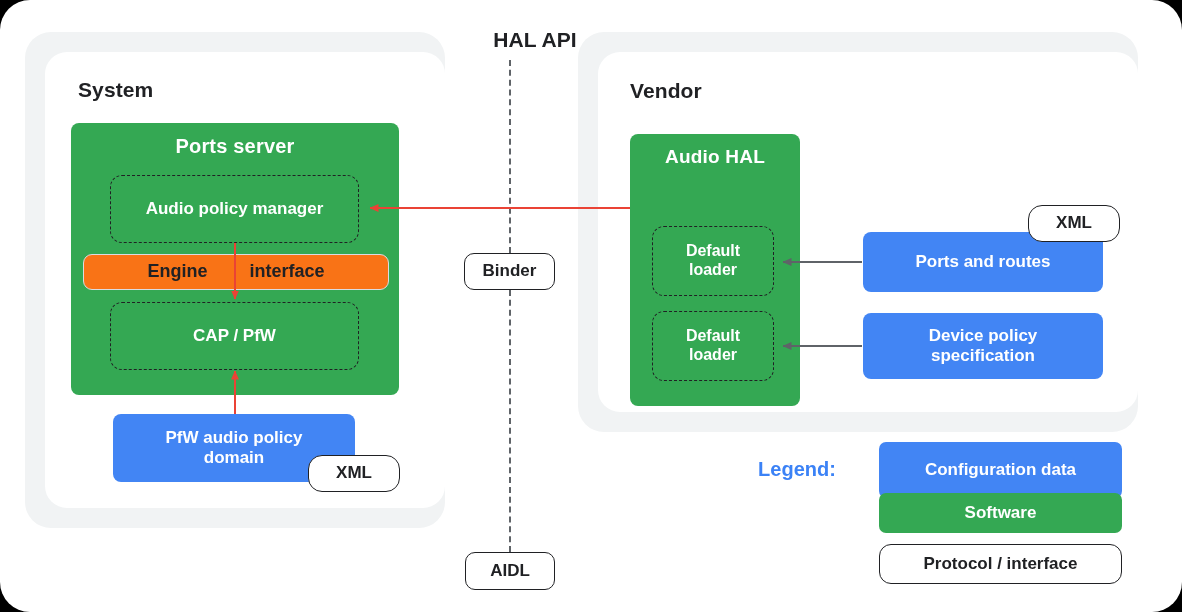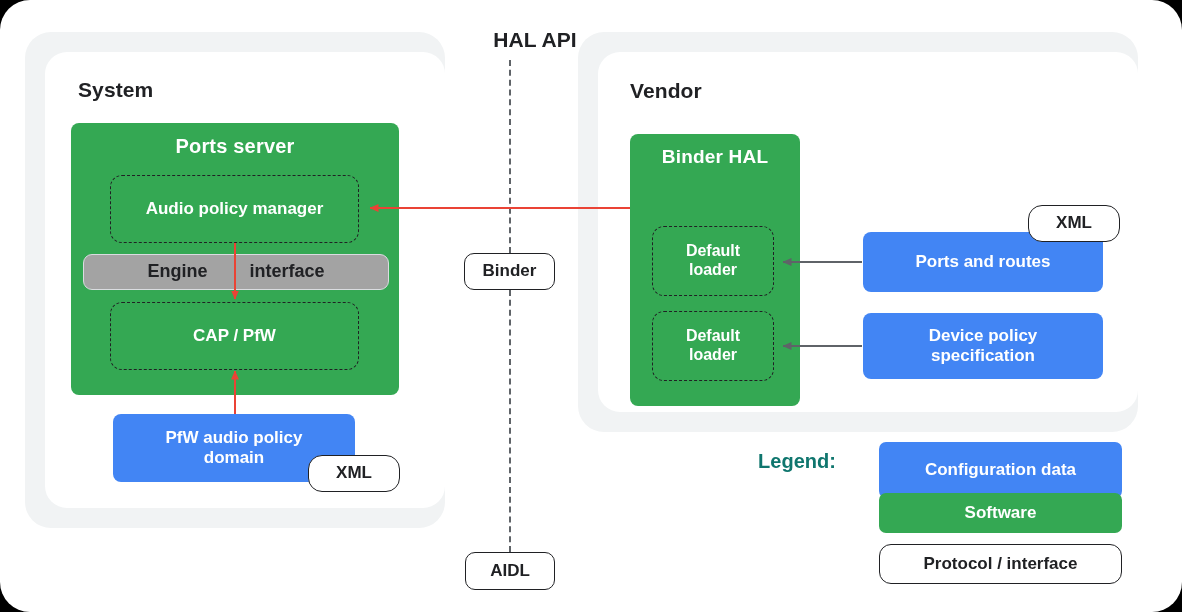--- a/index.html
+++ b/index.html
@@ -82,37 +82,37 @@
     background: #ffffff;
     border: 1.8px solid #202124;
     border-radius: 10px;
     color: #202124;
     font-size: 17px; font-weight: bold;
   }
   .pill.rounded-lg { border-radius: 14px; }
 
   
   .engine-bar {
-    background: #a3a3a3;
+    background: #f97316;
     border: 1.2px solid #DADCE0;
     border-radius: 9px;
     color: #202124;
     font-size: 18px; font-weight: bold;
     z-index: 4;
   }
 
   
   .divider {
     border-left: 2px dashed #5F6368;
     width: 0;
   }
 
   
   .legend-label {
-    font-size: 20px; font-weight: bold; color: #0f766e;
+    font-size: 20px; font-weight: bold; color: #3b82f6; margin-top: 8px;
   }
   .legend-chip {
     border-radius: 7px;
     font-size: 17px; font-weight: bold;
     color: #ffffff;
   }
   .legend-chip.outline {
     background: #ffffff;
     border: 1.8px solid #202124;
     color: #202124;
@@ -160,21 +160,21 @@
   <div class="abs pill ctr" style="left:464px; top:253px; width:91px; height:37px; background:#fff;">Binder</div>
 
   <div class="abs pill ctr" style="left:465px; top:552px; width:90px; height:38px; background:#fff;">AIDL</div>
 
   <div class="abs group-grey" style="left:578px; top:32px; width:560px; height:400px;"></div>
   <div class="abs group-white" style="left:598px; top:52px; width:540px; height:360px;"></div>
 
   <div class="abs section-title" style="left:630px; top:79px; width:200px; height:28px;">Vendor</div>
 
   <div class="abs green-box" style="left:630px; top:134px; width:170px; height:272px;">
-    <div class="green-box-label" style="top:12px; font-size:19px;">Binder HAL</div>
+    <div class="green-box-label" style="top:12px; font-size:19px;">Audio HAL</div>
   </div>
 
   <div class="abs dashed-box small ctr" style="left:652px; top:226px; width:122px; height:70px; flex-direction:column;">
     <span>Default</span>
     <span>loader</span>
   </div>
 
   <div class="abs dashed-box small ctr" style="left:652px; top:311px; width:122px; height:70px; flex-direction:column;">
     <span>Default</span>
     <span>loader</span>

